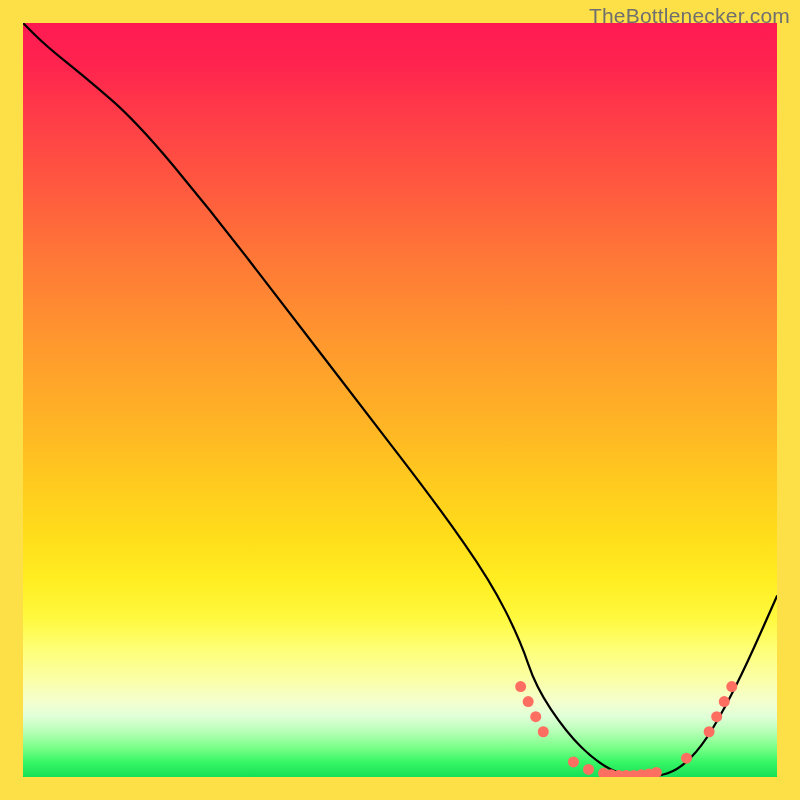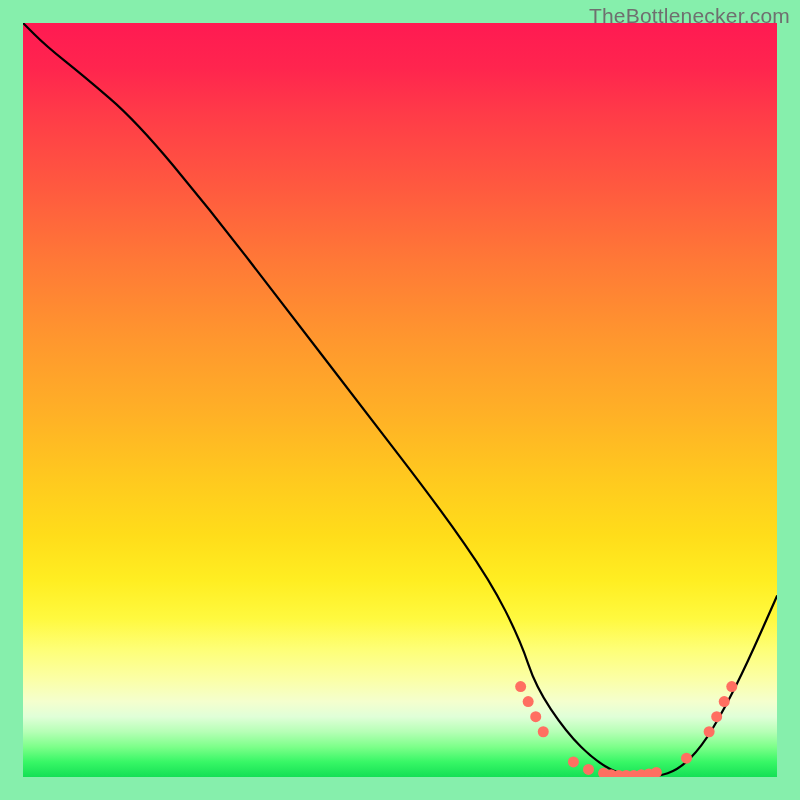--- a/index.html
+++ b/index.html
@@ -8,21 +8,21 @@
     width: 800px;
     height: 800px;
     background: #000;
     overflow: hidden;
     font-family: Arial, Helvetica, sans-serif;
   }
   .frame {
     position: relative;
     width: 800px;
     height: 800px;
-    background: #86efac;
+    background: #fde047;
   }
   .plot-area {
     position: absolute;
     left: 23px;
     top: 23px;
     width: 754px;
     height: 754px;
     overflow: hidden;
   }
   

